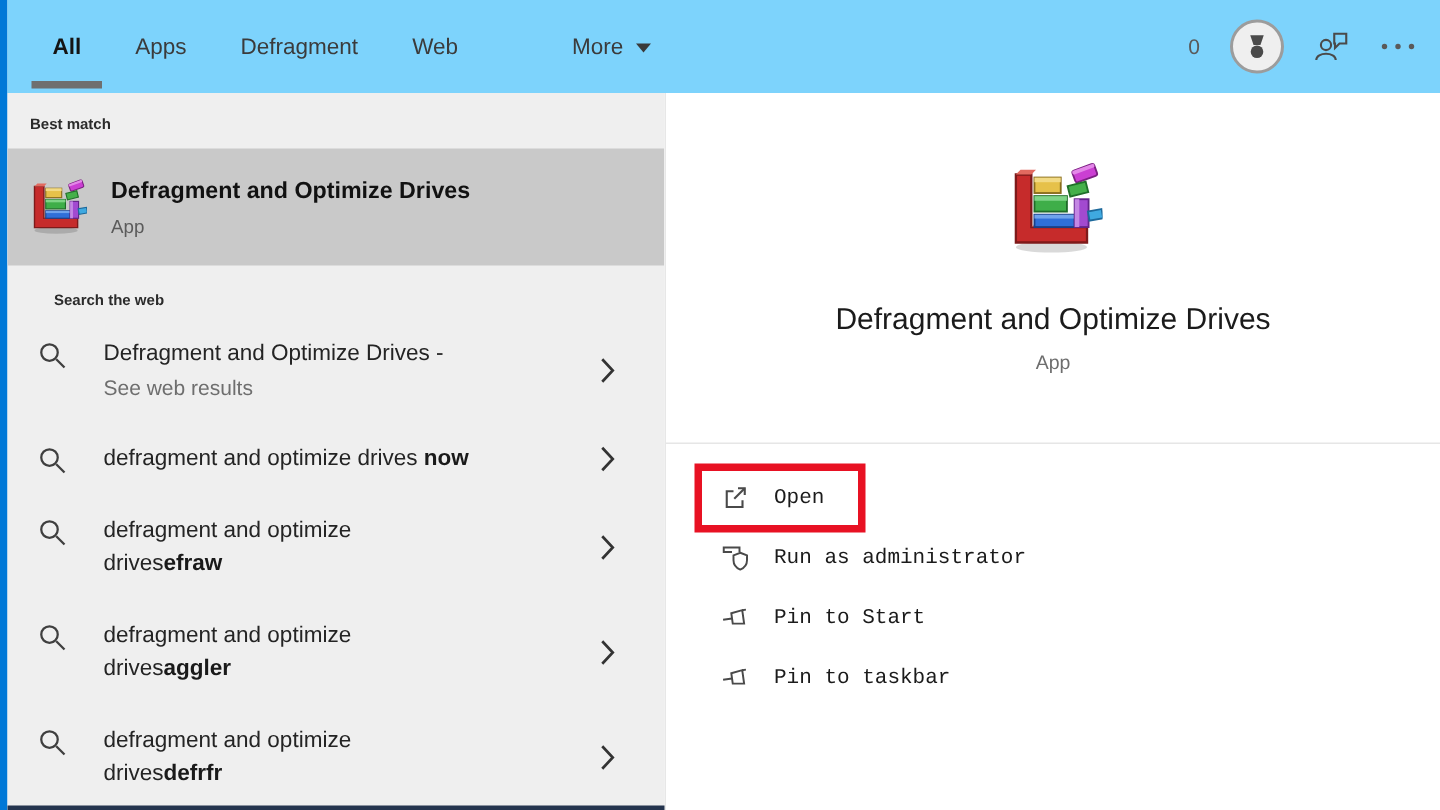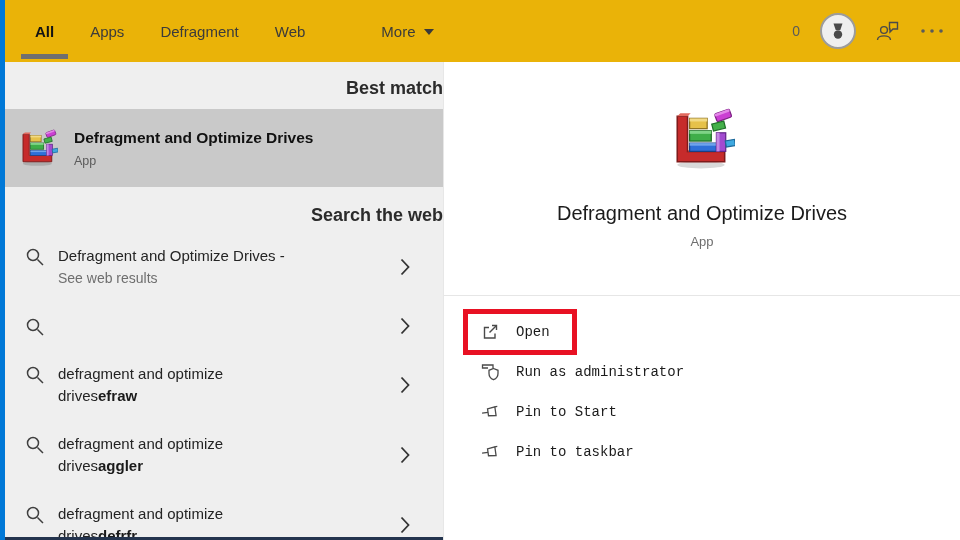--- a/index.html
+++ b/index.html
@@ -4,43 +4,43 @@
 <style>
   * { margin:0; padding:0; box-sizing:border-box; }
   html,body { width:960px; height:540px; overflow:hidden; }
   body { font-family:"Liberation Sans", sans-serif; background:#ffffff; position:relative; }
   .screen { position:absolute; inset:0; width:960px; height:540px; background:#ffffff; }
 
   
   .accent-strip { position:absolute; left:0; top:0; width:5px; height:540px; background:#0078d7; }
 
   
-  .topbar { position:absolute; left:5px; top:0; right:0; height:62px; background:#eab308; display:flex; align-items:flex-end; }
+  .topbar { position:absolute; left:5px; top:0; right:0; height:62px; background:#7dd3fc; display:flex; align-items:flex-end; }
   .tabs { display:flex; align-items:center; padding-left:30px; gap:36px; height:62px; }
   .tab { position:relative; height:62px; display:flex; align-items:center; font-size:15px; color:#3b3b3b; cursor:default; }
   .tab.selected { font-weight:bold; color:#141414; }
   .tab.selected::after { content:''; position:absolute; left:-14px; right:-14px; bottom:3px; height:5px; background:#6f6f6f; }
   .tab-more { display:flex; align-items:center; gap:8px;margin-left:40px; }
   .dropdown-tri { width:0; height:0; border-left:5px solid transparent; border-right:5px solid transparent; border-top:6px solid #3a3a3a; margin-top:2px; }
   .topbar-right { position:absolute; right:16px; top:0; height:62px; display:flex; align-items:center; gap:20px; }
   .rewards-count { font-size:14px; color:#5a5a5a; }
   .rewards-circle { width:36px; height:36px; border:2px solid #9c9c9c; border-radius:50%; display:flex; align-items:center; justify-content:center; background:#efefef; }
 
   
   .left-panel { position:absolute; left:5px; top:62px; width:438px; bottom:0; background:#efefef; overflow:hidden; }
-  .section-header { font-size:18px; font-weight:bold; color:#2b2b2b; padding:16px 0 10px 15px;text-align:right; }
+  .section-header { font-size:10px; font-weight:bold; color:#2b2b2b; padding:16px 0 10px 15px; }
   .section-header.web { padding:18px 0 6px 31px; }
   .best-match-row { height:78px; background:#c9c9c9; display:flex; align-items:center; padding-left:13px; cursor:default; }
   .bm-text { margin-left:16px; }
   .bm-title { font-size:15.5px; font-weight:bold; color:#111111; }
   .bm-sub { font-size:12.5px; color:#5b5b5b; margin-top:7px; }
 
   .web-row { display:flex; align-items:center; padding:13px 0 13px 20px; cursor:default; }
   .web-row .mag { flex:0 0 auto; align-self:flex-start; margin-top:2px; }
-  .web-text { margin-left:13px; width:318px; }
+  .web-text { margin-left:24px; width:318px; }
   .web-text .line { font-size:15px; color:#242424; line-height:22px; }
   .web-text .line b { font-weight:bold; color:#1a1a1a; }
   .web-text .subtitle { font-size:14px; color:#6e6e6e; line-height:22px; }
   .chev { margin-left:auto; margin-right:33px; flex:0 0 auto; }
 
   
   .right-panel { position:absolute; left:443px; top:62px; right:0; bottom:0; background:#ffffff; border-left:1px solid #e7e7e7; }
   .hero { display:flex; flex-direction:column; align-items:center; }
   .hero .big-icon { margin-top:44px; }
   .hero-title { margin-top:30px; font-size:20px; color:#1b1b1b; }
@@ -158,20 +158,24 @@
       <svg class="chev" width="10" height="18" viewBox="0 0 10 18" fill="none" stroke="#333333" stroke-width="1.8">
           <polyline points="1.5,1.5 8.5,9 1.5,16.5"></polyline>
         </svg>
     </div>
 
     <div class="web-row">
       <svg class="mag" width="20" height="20" viewBox="0 0 20 20" fill="none" stroke="#3f3f3f" stroke-width="1.5">
           <circle cx="8" cy="8" r="5.5"></circle>
           <line x1="12.5" y1="12.5" x2="18" y2="18"></line>
         </svg>
+      <div class="web-text">
+        <div class="line hide-if-empty"><span>defragment and optimize drives </span><b>now</b></div>
+
+      </div>
       <svg class="chev" width="10" height="18" viewBox="0 0 10 18" fill="none" stroke="#333333" stroke-width="1.8">
           <polyline points="1.5,1.5 8.5,9 1.5,16.5"></polyline>
         </svg>
     </div>
 
     <div class="web-row">
       <svg class="mag" width="20" height="20" viewBox="0 0 20 20" fill="none" stroke="#3f3f3f" stroke-width="1.5">
           <circle cx="8" cy="8" r="5.5"></circle>
           <line x1="12.5" y1="12.5" x2="18" y2="18"></line>
         </svg>

